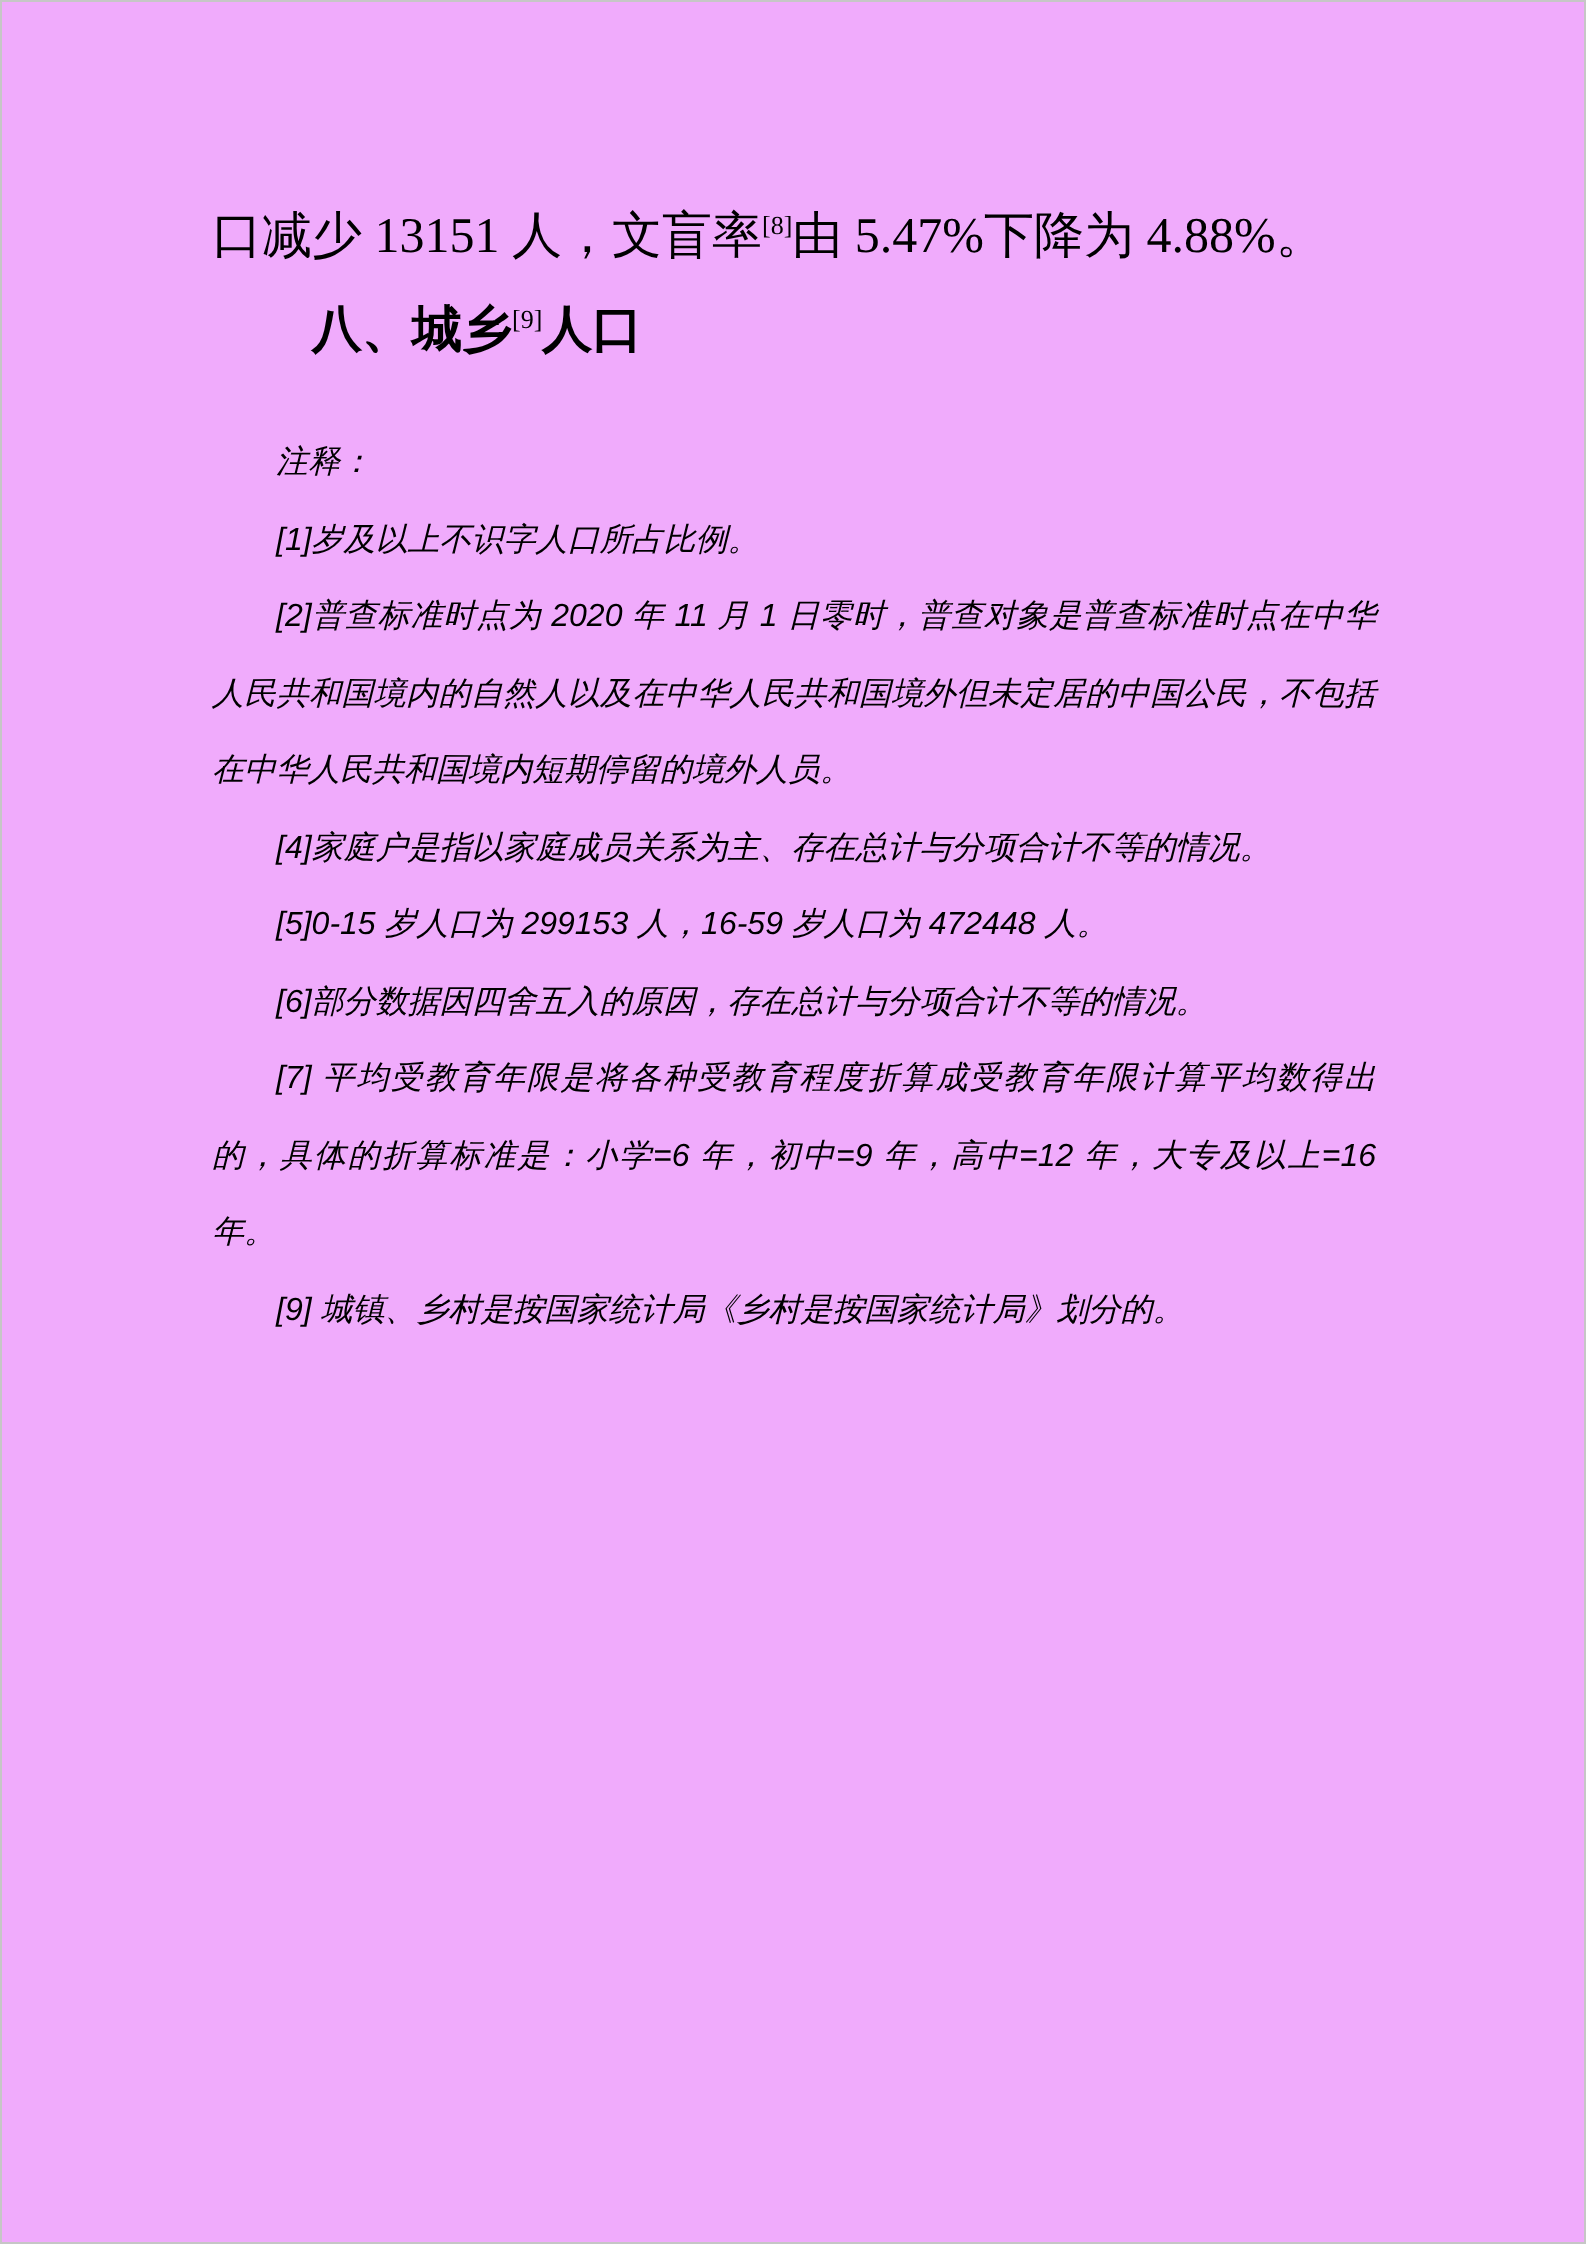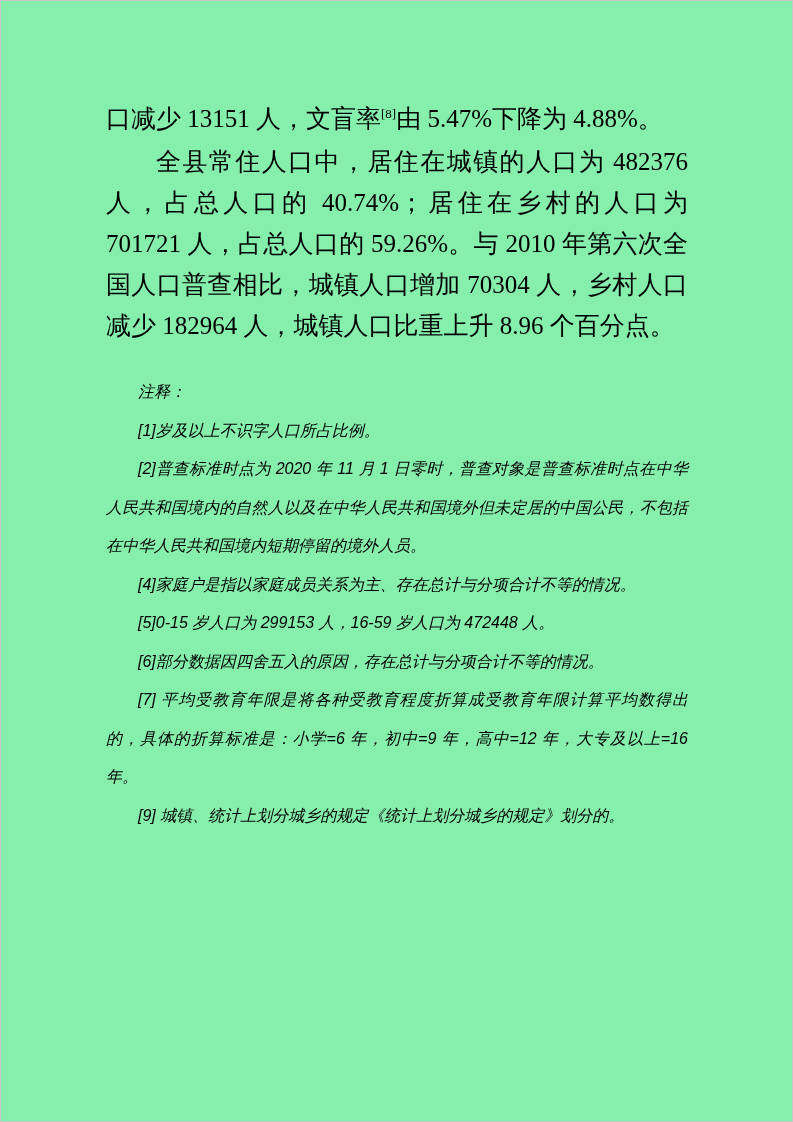--- a/index.html
+++ b/index.html
@@ -6,21 +6,21 @@
   body {
     width: 793px; height: 1122px;
     background: #ffffff;
     font-family: "Liberation Serif", "DejaVu Serif", serif;
     color: #000000;
   }
   .page {
     box-sizing: border-box;
     width: 793px; height: 1122px;
     border: 1px solid #c6c6c6;
-    background: #86efac;
+    background: #f0abfc;
     overflow: hidden;
   }
   .content {
     box-sizing: border-box;
     padding: 97px 104px 0 105px; 
   }
   
   .body-text {
     margin: 0;
     font-size: 25px;
@@ -62,37 +62,37 @@
   .note .note-label { font-style: italic; }
 </style>
 </head>
 <body>
 
 <div class="page">
   <div class="content">
 
     <p class="body-text"><span>口减少 13151 人，文盲率</span><sup class="fnref">[8]</sup><span>由 5.47%下降为 4.88%。</span></p>
 
+    <h2 class="heading"><span>八、城乡</span><sup class="fnref">[9]</sup><span>人口</span></h2>
 
-    <p class="body-text indent">全县常住人口中，居住在城镇的人口为 482376 人，占总人口的 40.74%；居住在乡村的人口为 701721 人，占总人口的 59.26%。与 2010 年第六次全国人口普查相比，城镇人口增加 70304 人，乡村人口减少 182964 人，城镇人口比重上升 8.96 个百分点。</p>
 
     <div class="notes">
       <p class="note">注释：</p>
 
       <p class="note"><span class="note-label">[1]</span><span>岁及以上不识字人口所占比例。</span></p>
 
       <p class="note"><span class="note-label">[2]</span><span>普查标准时点为 2020 年 11 月 1 日零时，普查对象是普查标准时点在中华人民共和国境内的自然人以及在中华人民共和国境外但未定居的中国公民，不包括在中华人民共和国境内短期停留的境外人员。</span></p>
 
 
       <p class="note"><span class="note-label">[4]</span><span>家庭户是指以家庭成员关系为主、存在总计与分项合计不等的情况。</span></p>
 
       <p class="note"><span class="note-label">[5]</span><span>0-15 岁人口为 299153 人，16-59 岁人口为 472448 人。</span></p>
 
       <p class="note"><span class="note-label">[6]</span><span>部分数据因四舍五入的原因，存在总计与分项合计不等的情况。</span></p>
 
       <p class="note"><span class="note-label">[7]</span><span> 平均受教育年限是将各种受教育程度折算成受教育年限计算平均数得出的，具体的折算标准是：小学=6 年，初中=9 年，高中=12 年，大专及以上=16 年。</span></p>
 
 
-      <p class="note"><span class="note-label">[9]</span><span> 城镇、统计上划分城乡的规定《统计上划分城乡的规定》划分的。</span></p>
+      <p class="note"><span class="note-label">[9]</span><span> 城镇、乡村是按国家统计局《乡村是按国家统计局》划分的。</span></p>
     </div>
 
   </div>
 </div>
 
 </body></html>

